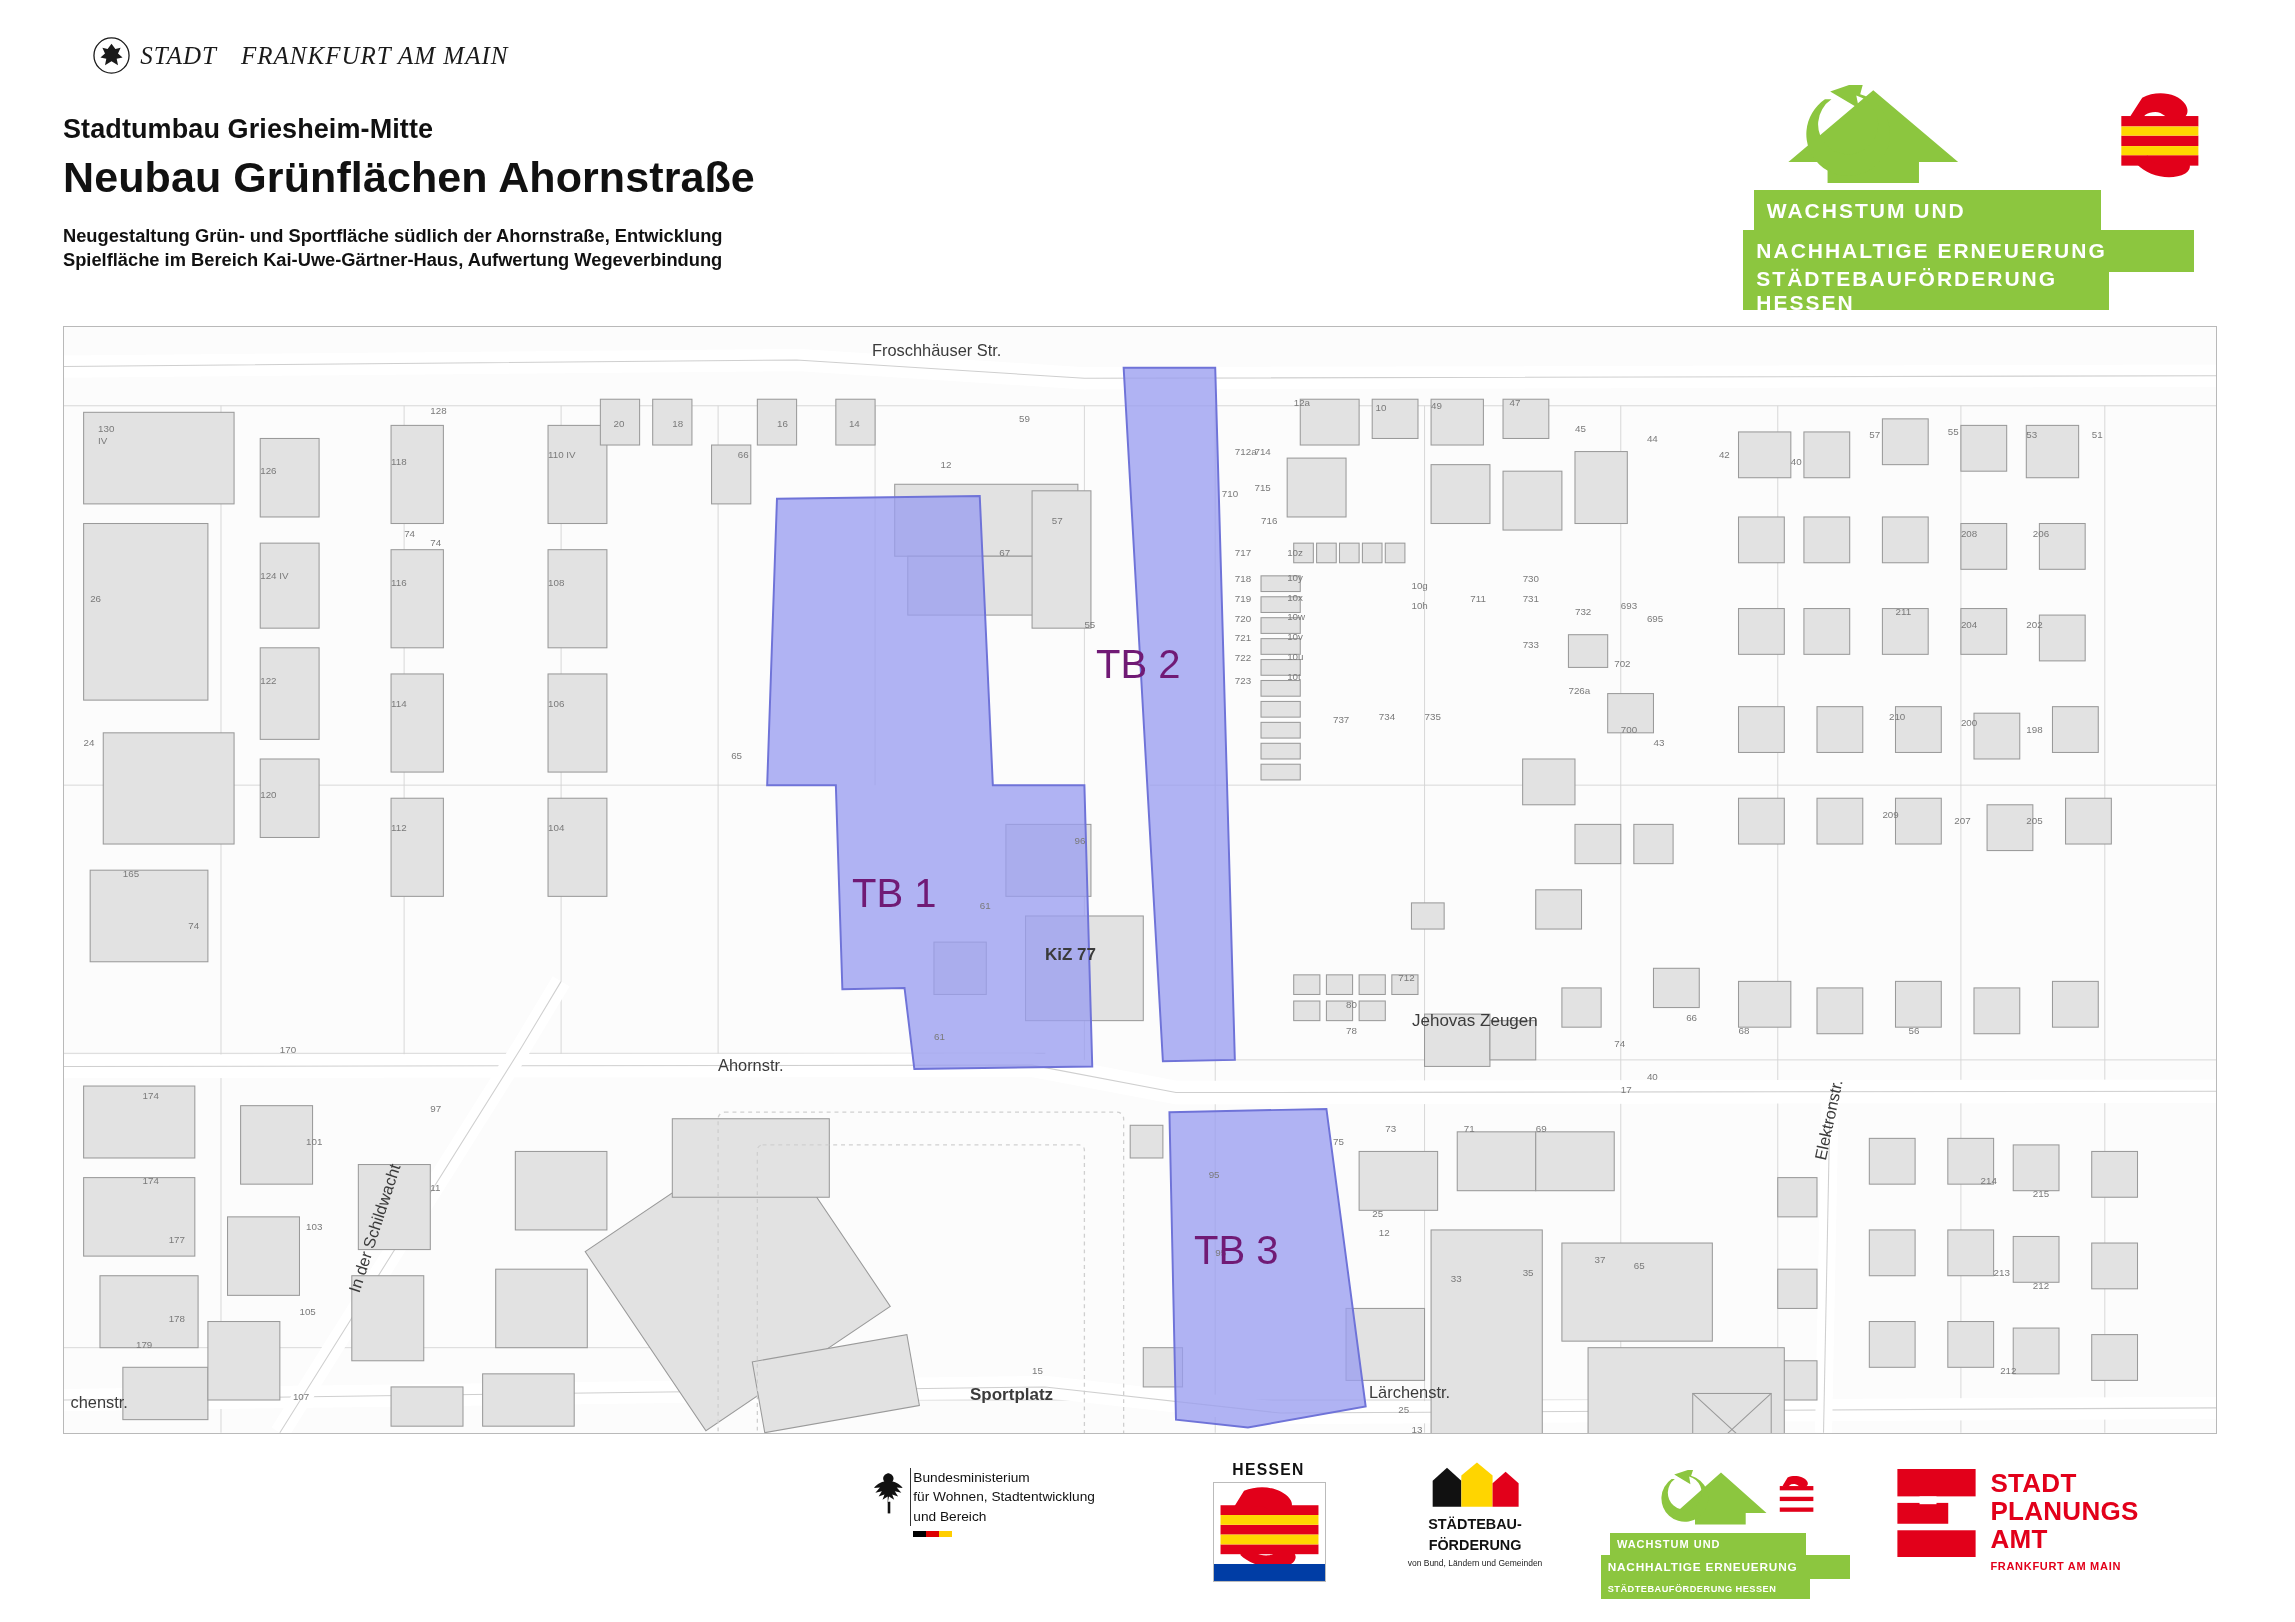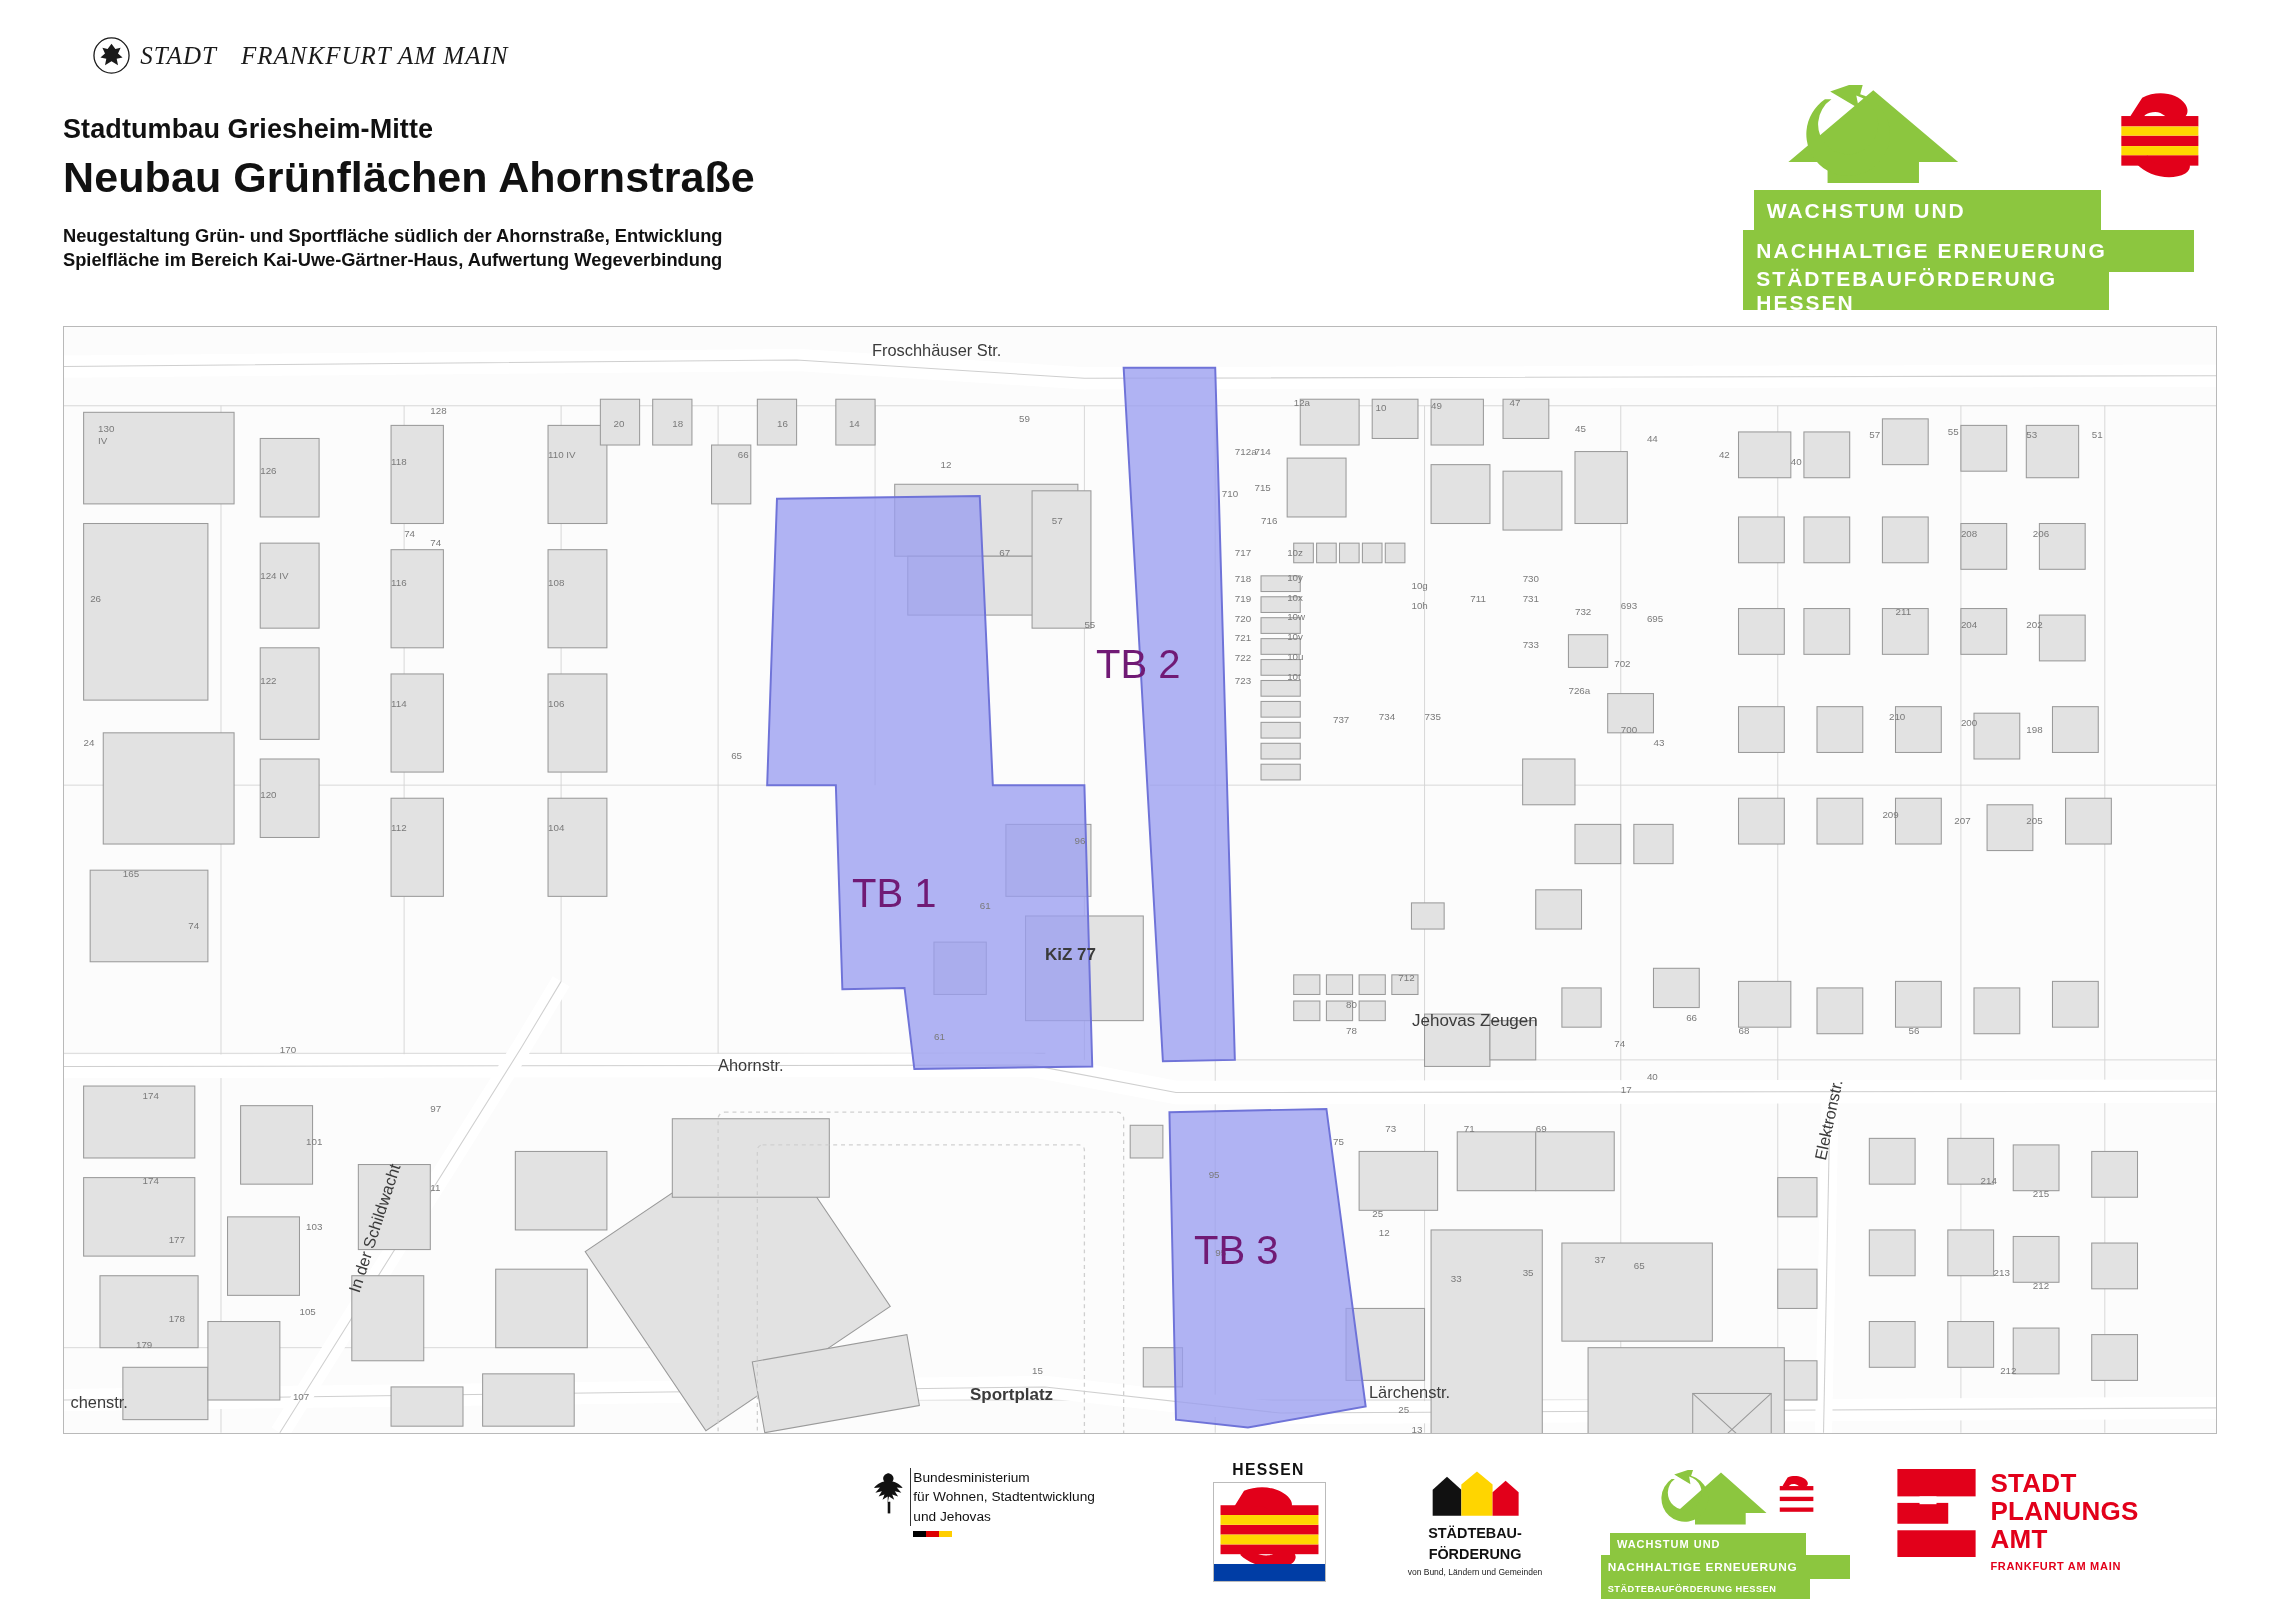--- a/index.html
+++ b/index.html
@@ -169,21 +169,21 @@
     color: #111; text-align: center; margin-bottom: 2.6px;
   }
   #hessen-foot .hf-flag {
     width: 111px; height: 98px;
     border: 0.7px solid #bbb;
     position: relative; overflow: hidden; background:#fff;
   }
 
   #staedtebau {
     position: absolute;
-    left: 1393px; top: 9px;
+    left: 1393px; top: 0;
     width: 164px;
     text-align: center;
   }
   #staedtebau .sb-houses { height: 56px; position: relative; }
   #staedtebau .sb-t1 { font-size: 14.4px; font-weight: bold; line-height: 1.2; color:#111; margin-top:3.9px;}
   #staedtebau .sb-t2 { font-size: 8.5px; line-height: 1.25; color:#222; margin-top:3.9px;}
 
   #wachstum-foot {
     position: absolute;
     left: 1596px; top: 14.4px;
@@ -648,21 +648,21 @@
     <svg class="eagle" viewBox="0 0 58 74">
       <g fill="#111">
         <path d="M29 8 c-5 0 -9 4 -9 8 c0 2 1 4 2 5 c-6 1 -13 5 -16 10 l9 -1 l-7 8 l10 -2 l-5 8 l9 -3 l-3 8 l8 -5 l0 10 l2 -10 l8 5 l-3 -8 l9 3 l-5 -8 l10 2 l-7 -8 l9 1 c-3 -5 -10 -9 -16 -10 c1 -1 2 -3 2 -5 c0 -4 -4 -8 -9 -8 z"></path>
         <rect x="27" y="52" width="4" height="18"></rect>
       </g>
     </svg>
     <div class="rule"></div>
     <div>
       <div class="txt">Bundesministerium</div>
       <div class="txt">für Wohnen, Stadtentwicklung</div>
-      <div class="txt">und Jehovas</div>
+      <div class="txt">und Bereich</div>
       <div class="flagbar">
         <i style="background:#000000"></i>
           <i style="background:#dd0000"></i>
           <i style="background:#ffce00"></i>
       </div>
     </div>
   </div>
 
   <div id="hessen-foot">
     <div class="hf-title">HESSEN</div>

